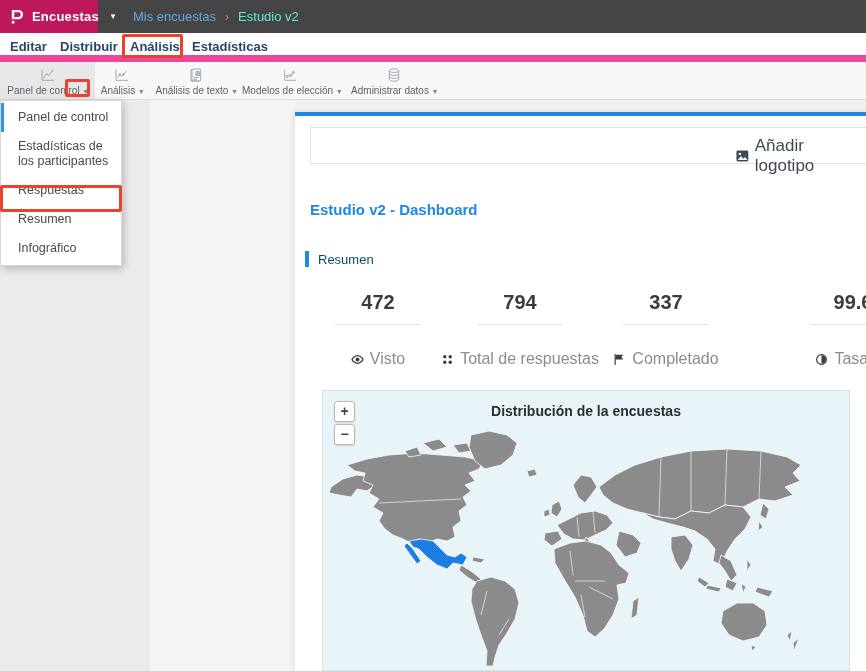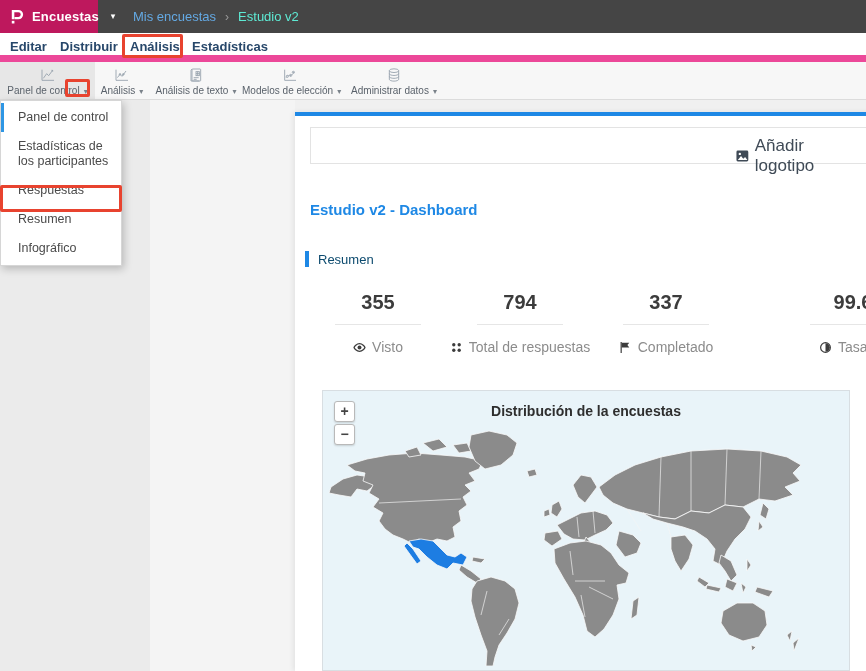--- a/index.html
+++ b/index.html
@@ -62,21 +62,21 @@
   .addlogo svg{width:13px;height:12px;}
   .page-title{position:absolute;left:310px;top:176px;font-size:15px;font-weight:700;color:#1e88e5;z-index:6;margin-top:25px;}
 
   .summary-head{position:absolute;left:305px;top:251px;display:flex;align-items:center;z-index:6;}
   .summary-bar{width:4px;height:16px;background:#1e88e5;margin-right:9px;}
   .summary-label{font-size:13px;color:#0c4a6e;font-weight:500;text-align:center;}
 
   .stat{position:absolute;top:291px;width:86px;text-align:center;z-index:6;}
   .stat-value{font-size:20px;font-weight:700;color:#3c3c3c;padding-bottom:10px;
               border-bottom:1px solid #e6e6e6;}
-  .stat-label{margin-top:14px;font-size:14px;color:#8c8c8c;white-space:nowrap;
+  .stat-label{margin-top:25px;font-size:16px;color:#8c8c8c;white-space:nowrap;
               display:flex;align-items:center;justify-content:center;gap:6px;}
   .stat-label svg{width:13px;height:13px;flex:0 0 auto;}
 
   
   .mapcard{position:absolute;left:322px;top:390px;width:528px;height:281px;background:#e9f4f9;
            border:1px solid #d8dee2;z-index:6;overflow:hidden;}
   .map-title{position:absolute;left:0;top:12px;width:100%;text-align:center;font-size:14px;
              font-weight:700;color:#2e2e2e;z-index:3;}
   .zoombtns{position:absolute;left:11px;top:10px;z-index:4;display:flex;flex-direction:column;gap:2px;}
   .zbtn{width:21px;height:21px;background:#fff;border:1px solid #b9b9b9;border-radius:3px;
@@ -104,21 +104,21 @@
     <span>Añadir logotipo</span>
   </div>
   <div class="page-title">Estudio v2 - Dashboard</div>
 
   <div class="summary-head">
     <div class="summary-bar"></div>
     <div class="summary-label">Resumen</div>
   </div>
 
   <div class="stat" style="left:335px;">
-    <div class="stat-value">355</div>
+    <div class="stat-value">472</div>
     <div class="stat-label">
       <svg viewBox="0 0 24 24">
         <path d="M12 5 C6.5 5 2.5 10 2 12 C2.5 14 6.5 19 12 19 C17.5 19 21.5 14 22 12 C21.5 10 17.5 5 12 5 Z" fill="none" stroke="#3c3c3c" stroke-width="2.4"></path>
         <circle cx="12" cy="12" r="3.6" fill="#3c3c3c"></circle>
       </svg>
       <span>Visto</span>
     </div>
   </div>
   <div class="stat" style="left:477px;text-align:center;">
     <div class="stat-value">794</div>

